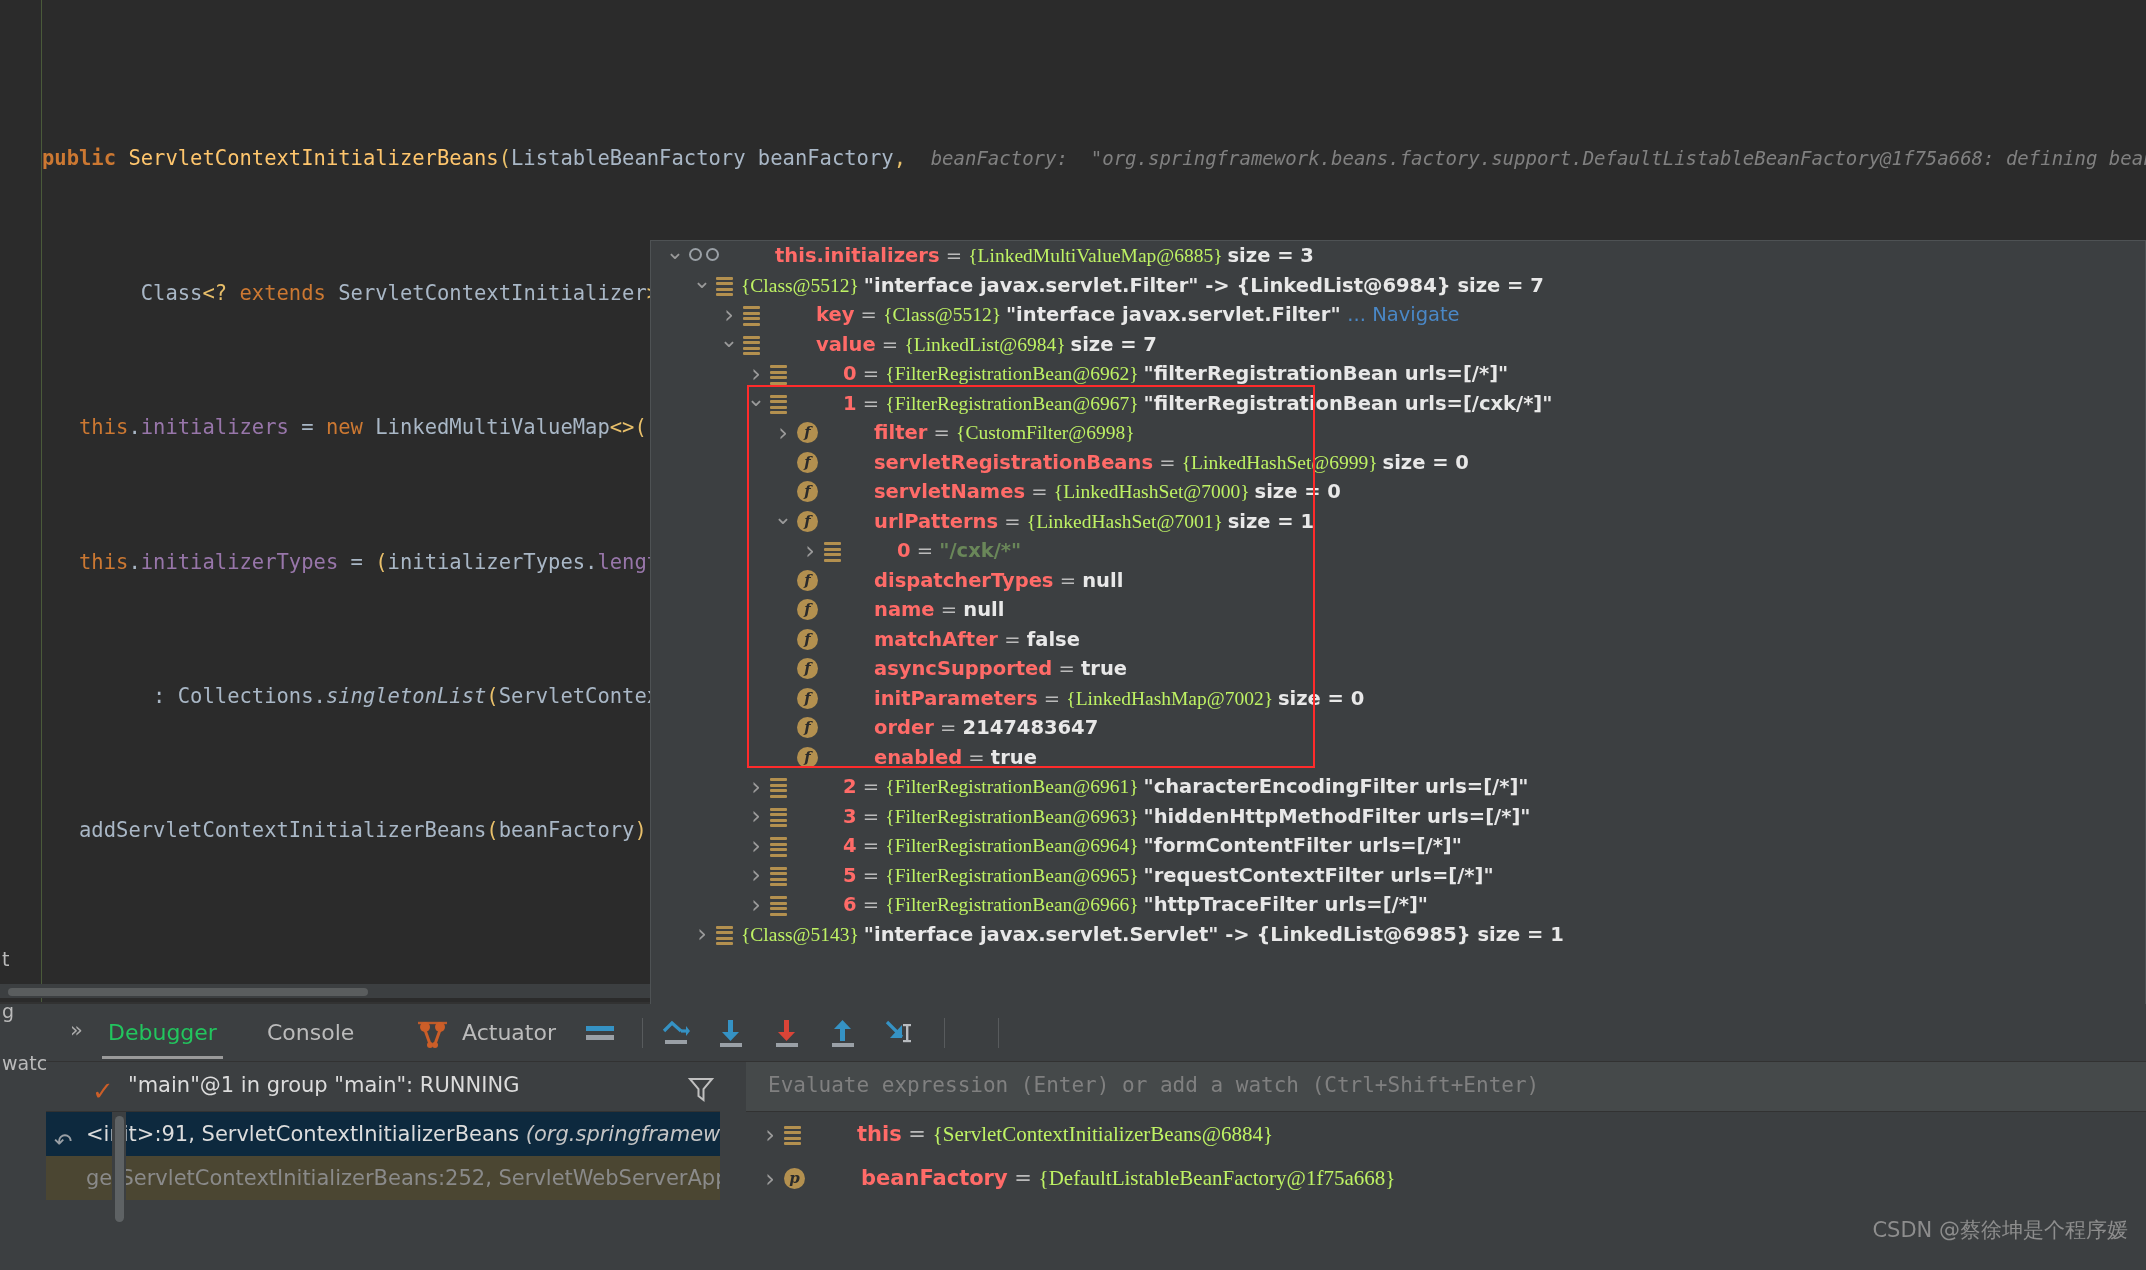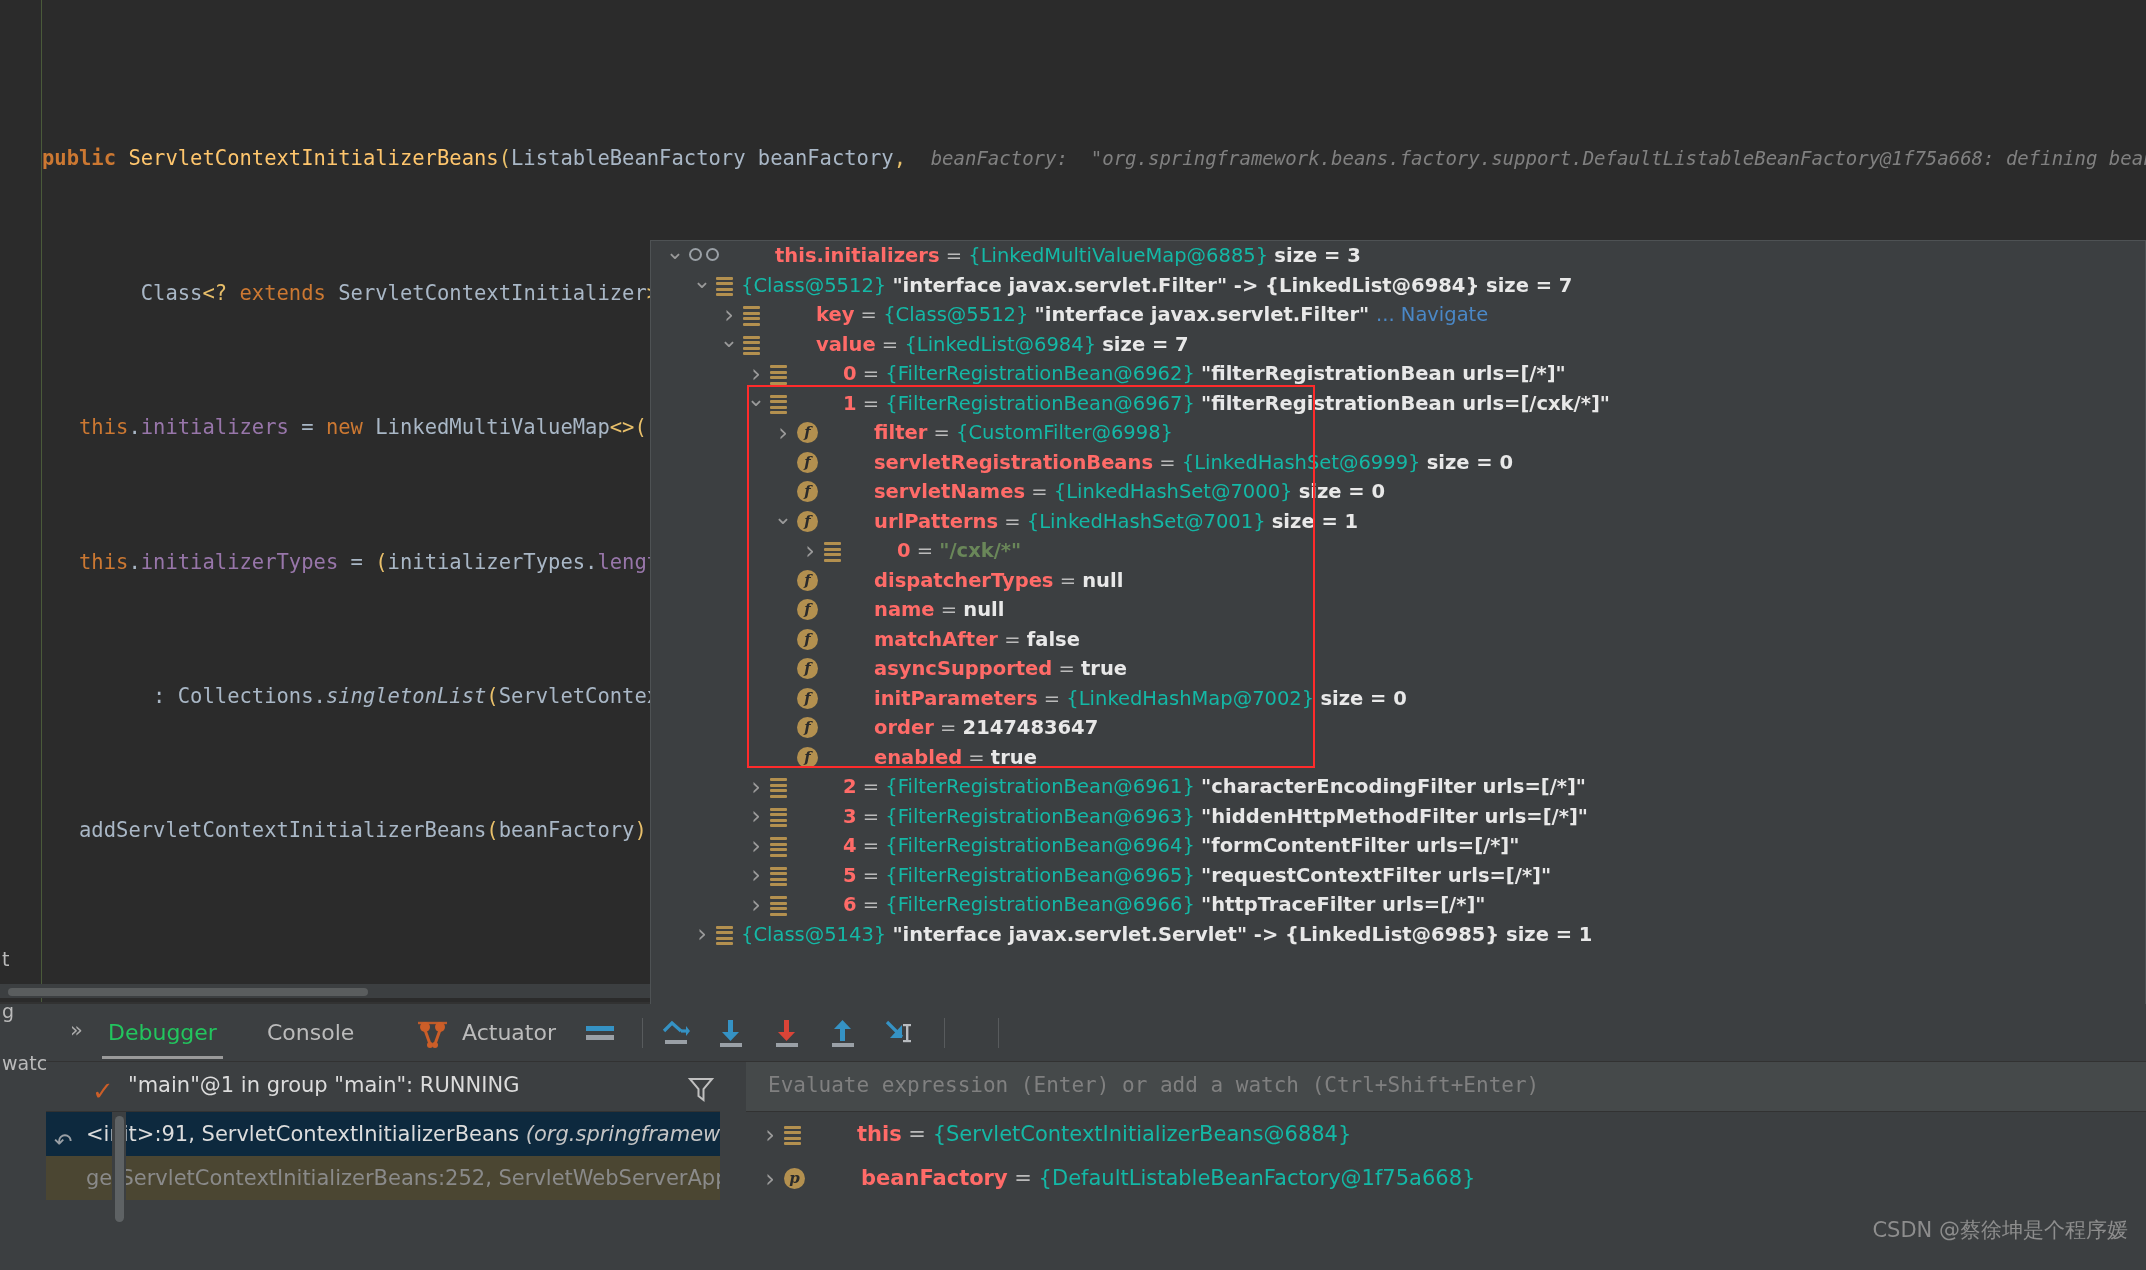--- a/index.html
+++ b/index.html
@@ -94,21 +94,21 @@
     width: 30px; height: 16px; position: relative; top: -1px;
   }
   .ico-glasses b {
     position: absolute; top: 0; width: 13px; height: 13px; border: 2.5px solid #9aa0a6;
     border-radius: 50%;
   }
   .ico-glasses b.l { left: 0; }
   .ico-glasses b.r { right: 0; }
   .tname   { color: #ff6b68; font-weight: bold; margin-left: 48px; }
   .teq     { color: #bbbbbb; }
-  .tref    { color: #14b8a6; }
+  .tref    { color: #bef264; font-family: Liberation Serif, serif; }
   .tval    { color: #e8e8e8; font-weight: bold; }
   .tsize   { color: #e8e8e8; font-weight: bold; }
   .tstr    { color: #6a8759; font-weight: bold; }
   .tnav    { color: #4a88c7; }
 
   #redbox {
     position: absolute; left: 747px; top: 385px; width: 568px; height: 383px;
     border: 2px solid #ff2b2b; pointer-events: none; z-index: 30;
   }
 

